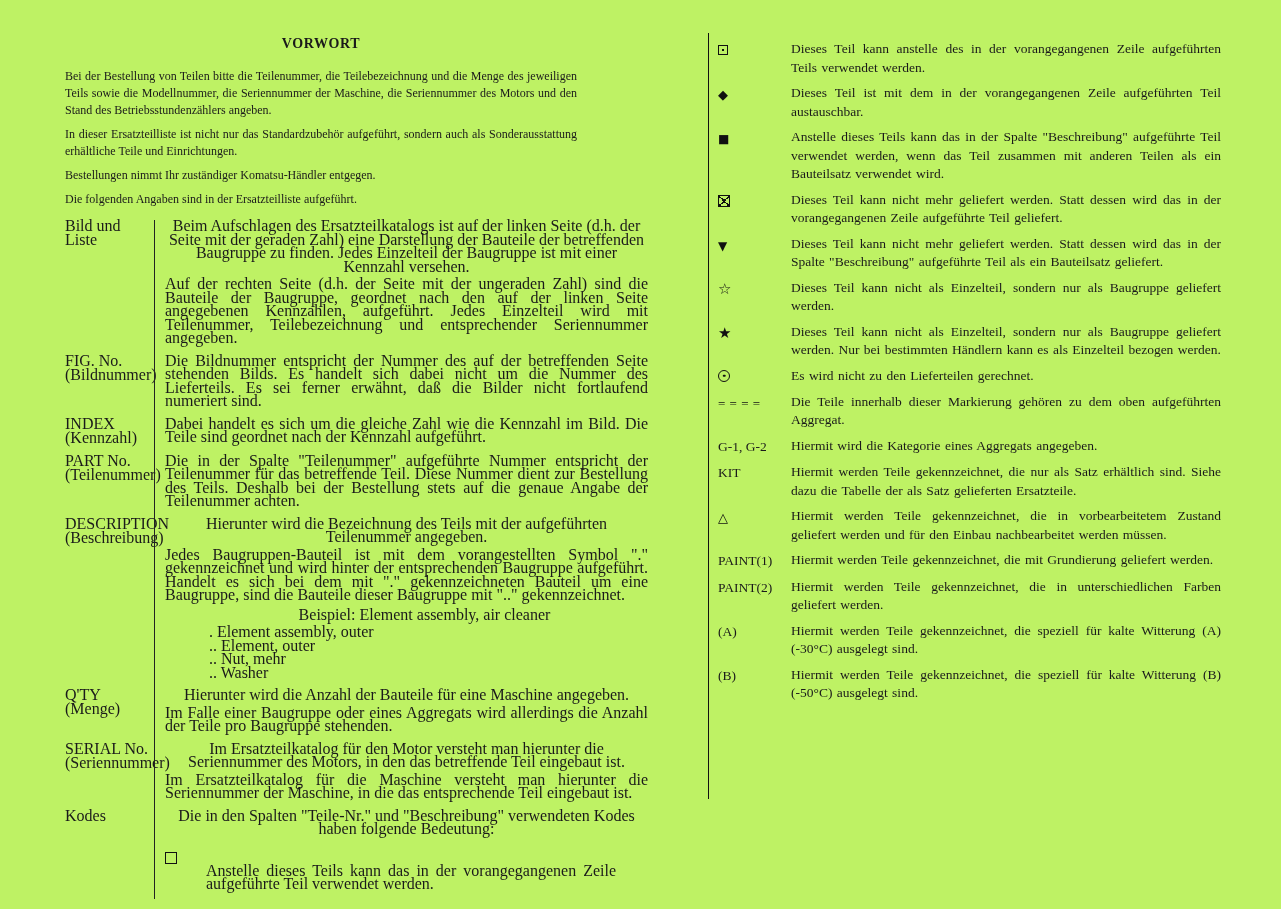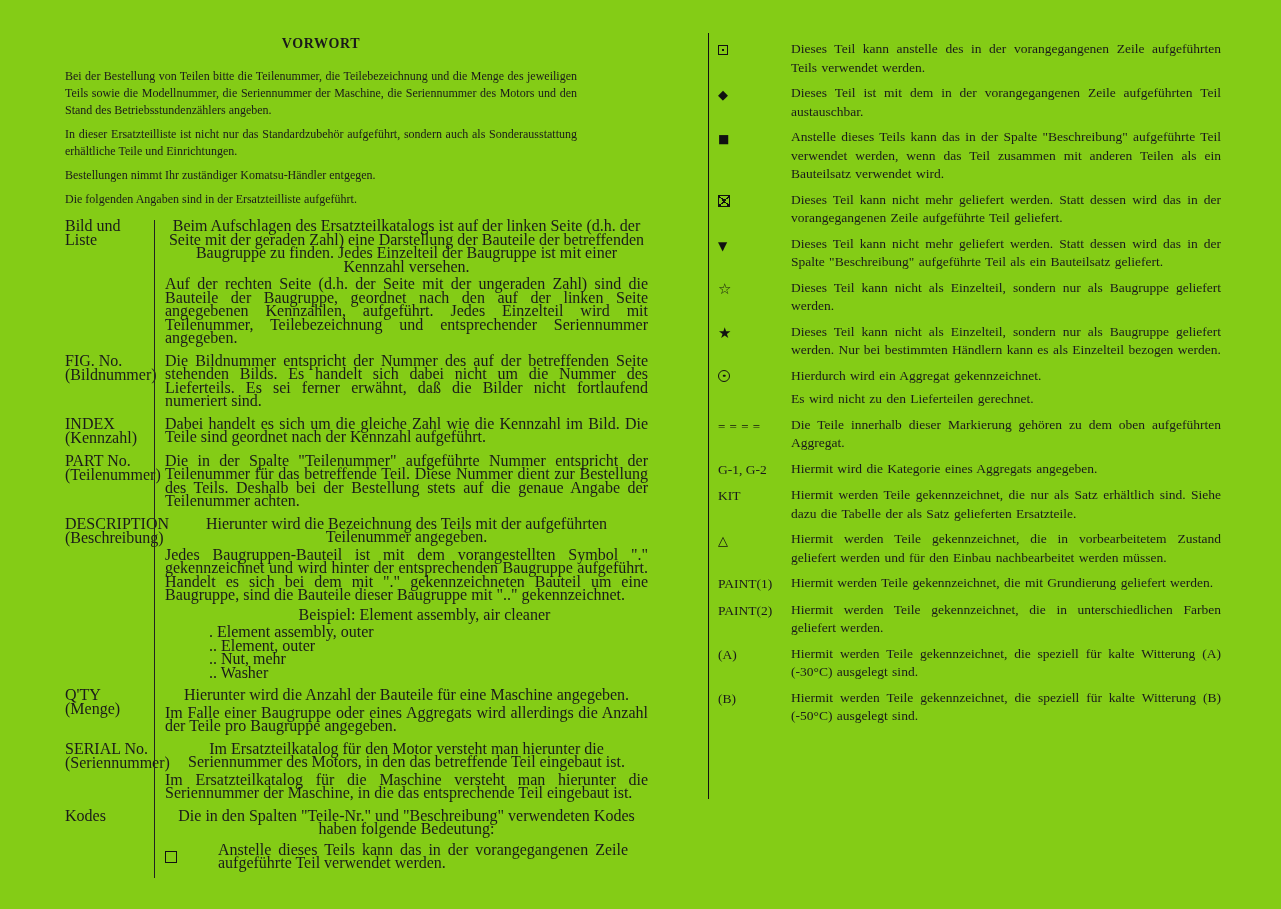--- a/index.html
+++ b/index.html
@@ -1,20 +1,20 @@
 <!DOCTYPE html>
 <html><head>
 <meta charset="utf-8">
 <style>
   * { margin:0; padding:0; box-sizing:border-box; }
   html,body { background:#e8e8e8; }
   .page {
     position:relative;
     width:1281px; height:909px;
-    background:#84cc16;
+    background:#bef264;
     font-family:"Liberation Serif","DejaVu Serif",serif;
     color:#1a1a1a;
     overflow:hidden;
   }
   
   .left-col { position:absolute; left:65px; top:36px; width:585px; }
   .title {
     width:512px; text-align:center;
     font-size:14px; font-weight:bold; letter-spacing:.6px;
     margin-bottom:16px;
@@ -33,21 +33,21 @@
   }
   .g-row { display:grid; grid-template-columns:89px 1fr; padding-bottom:9px; }
   .g-label { padding-right:5px; }
   .g-label div { line-height:14px; }
   .g-content { padding-left:11px; width:494px; }
   .g-content p { text-align:justify; margin-bottom:4px; }
   .g-content p.rag { text-align:center; }
   .g-content p:last-child { margin-bottom:0; }
   .ex-lead { margin-top:6px;margin-left:36px; }
   .ex-items div { padding-left:44px; line-height:13.5px; }
-  .code-sub { display:flex; margin-top:7px; align-items:center; }
+  .code-sub { display:flex; margin-top:15px; align-items:flex-start;flex-direction:column; }
   .code-sub .code-text {
     margin:0 0 0 41px; width:410px; text-align:justify;
   }
   
   .right-col {
     position:absolute; left:708px; top:33px; width:514px; height:766px;
     border-left:1.5px solid #111;
     padding-top:7px;
   }
   .r-entry { display:grid; grid-template-columns:82px 430px; margin-bottom:7px; }
@@ -157,21 +157,21 @@
         </div>
       </div>
 
       <div class="g-row">
         <div class="g-label">
           <div>Q'TY</div>
           <div>(Menge)</div>
         </div>
         <div class="g-content">
           <p class="rag">Hierunter wird die Anzahl der Bauteile für eine Maschine angegeben.</p>
-          <p>Im Falle einer Baugruppe oder eines Aggregats wird allerdings die Anzahl der Teile pro Baugruppe angegeben.</p>
+          <p>Im Falle einer Baugruppe oder eines Aggregats wird allerdings die Anzahl der Teile pro Baugruppe stehenden.</p>
         </div>
       </div>
 
       <div class="g-row">
         <div class="g-label">
           <div>SERIAL No.</div>
           <div>(Seriennummer)</div>
         </div>
         <div class="g-content">
           <p class="rag">Im Ersatzteilkatalog für den Motor versteht man hierunter die Seriennummer des Motors, in den das betreffende Teil eingebaut ist.</p>
@@ -258,21 +258,20 @@
       <div class="r-text">
         <p>Dieses Teil kann nicht als Einzelteil, sondern nur als Baugruppe geliefert werden. Nur bei bestimmten Händlern kann es als Einzelteil bezogen werden.</p>
       </div>
     </div>
 
     <div class="r-entry">
       <div class="r-sym">
         <span class="sym sym-circledot"></span>
       </div>
       <div class="r-text">
-        <p>Hierdurch wird ein Aggregat gekennzeichnet.</p>
         <p>Es wird nicht zu den Lieferteilen gerechnet.</p>
       </div>
     </div>
 
     <div class="r-entry">
       <div class="r-sym">
         <span class="sym sym-equals">= = = =</span>
       </div>
       <div class="r-text">
         <p>Die Teile innerhalb dieser Markierung gehören zu dem oben aufgeführten Aggregat.</p>

